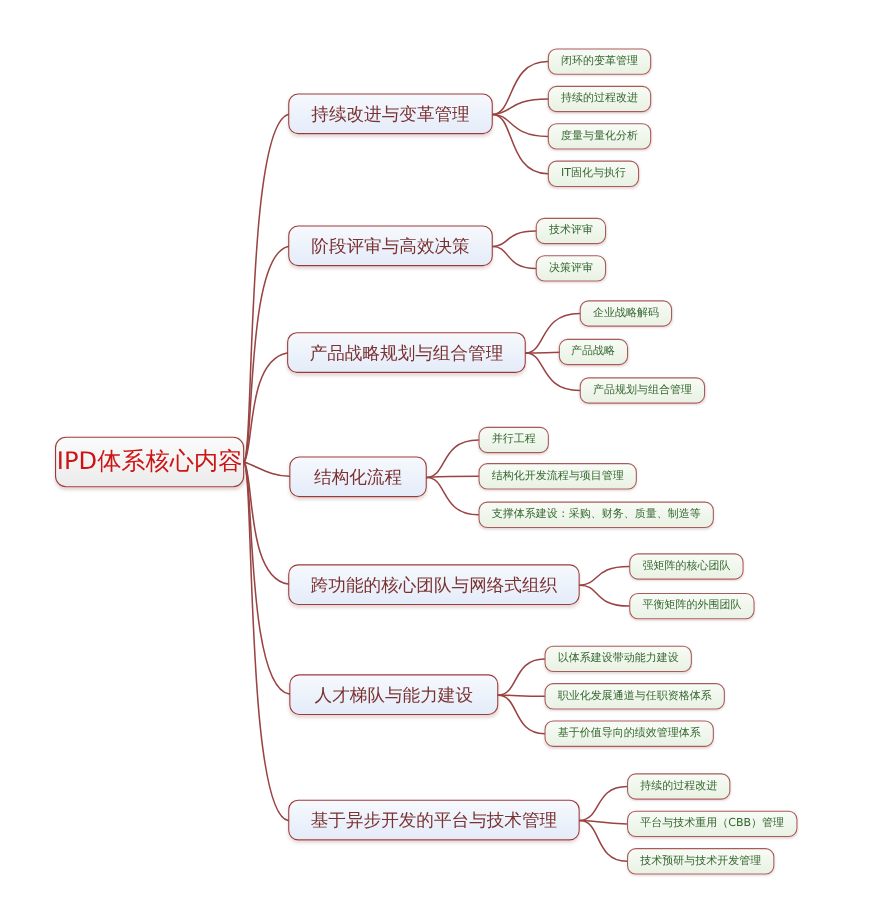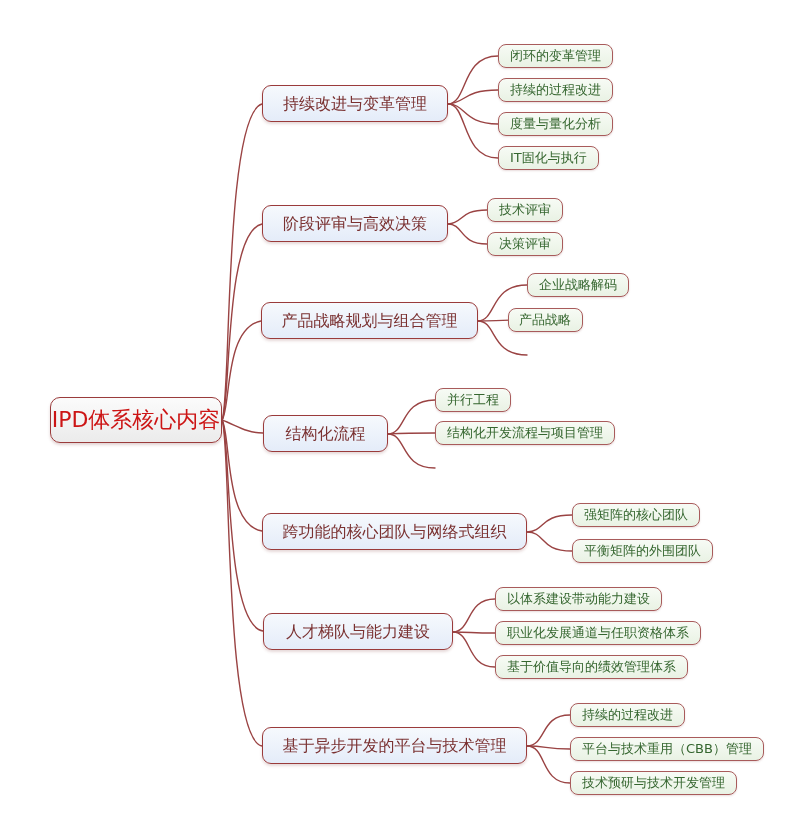--- a/index.html
+++ b/index.html
@@ -53,21 +53,21 @@
     color: #7a3131;
     background: linear-gradient(#f6f9fd, #e4ecf9);
     border: 1.4px solid #9a3b3b;
     border-radius: 9px;
     box-shadow: 0 2px 3px rgba(140,80,80,0.22);
   }
   .node-leaf {
     height: 24px;
     line-height: 22px;
     padding: 0 11px;
-    font-size: 13px;
+    font-size: 10px;
     color: #35662f;
     background: linear-gradient(#f7fbf5, #e9f2e4);
     border: 1.3px solid #a85b5b;
     border-radius: 8px;
     box-shadow: 0 1px 2px rgba(140,80,80,0.2);
   }
 </style>
 </head>
 <body>
 
@@ -124,23 +124,25 @@
   <div class="node node-leaf" style="left:498px; top:44px;">闭环的变革管理</div>
   <div class="node node-leaf" style="left:498px; top:78px;">持续的过程改进</div>
   <div class="node node-leaf" style="left:498px; top:112px;">度量与量化分析</div>
   <div class="node node-leaf" style="left:498px; top:146px;">IT固化与执行</div>
 
   <div class="node node-leaf" style="left:487px; top:198px;">技术评审</div>
   <div class="node node-leaf" style="left:487px; top:232px;">决策评审</div>
 
   <div class="node node-leaf" style="left:527px; top:273px;">企业战略解码</div>
   <div class="node node-leaf" style="left:508px; top:308px;padding-left:10px;">产品战略</div>
+  <div class="node node-leaf" style="left:527px; top:343px;">产品规划与组合管理</div>
 
   <div class="node node-leaf" style="left:435px; top:388px;">并行工程</div>
   <div class="node node-leaf" style="left:435px; top:421px;">结构化开发流程与项目管理</div>
+  <div class="node node-leaf" style="left:435px; top:456px;">支撑体系建设：采购、财务、质量、制造等</div>
 
   <div class="node node-leaf" style="left:572px; top:503px;">强矩阵的核心团队</div>
   <div class="node node-leaf" style="left:572px; top:539px;">平衡矩阵的外围团队</div>
 
   <div class="node node-leaf" style="left:495px; top:587px;">以体系建设带动能力建设</div>
   <div class="node node-leaf" style="left:495px; top:621px;">职业化发展通道与任职资格体系</div>
   <div class="node node-leaf" style="left:495px; top:655px;">基于价值导向的绩效管理体系</div>
 
   <div class="node node-leaf" style="left:570px; top:703px;">持续的过程改进</div>
   <div class="node node-leaf" style="left:570px; top:737px;">平台与技术重用（CBB）管理</div>

